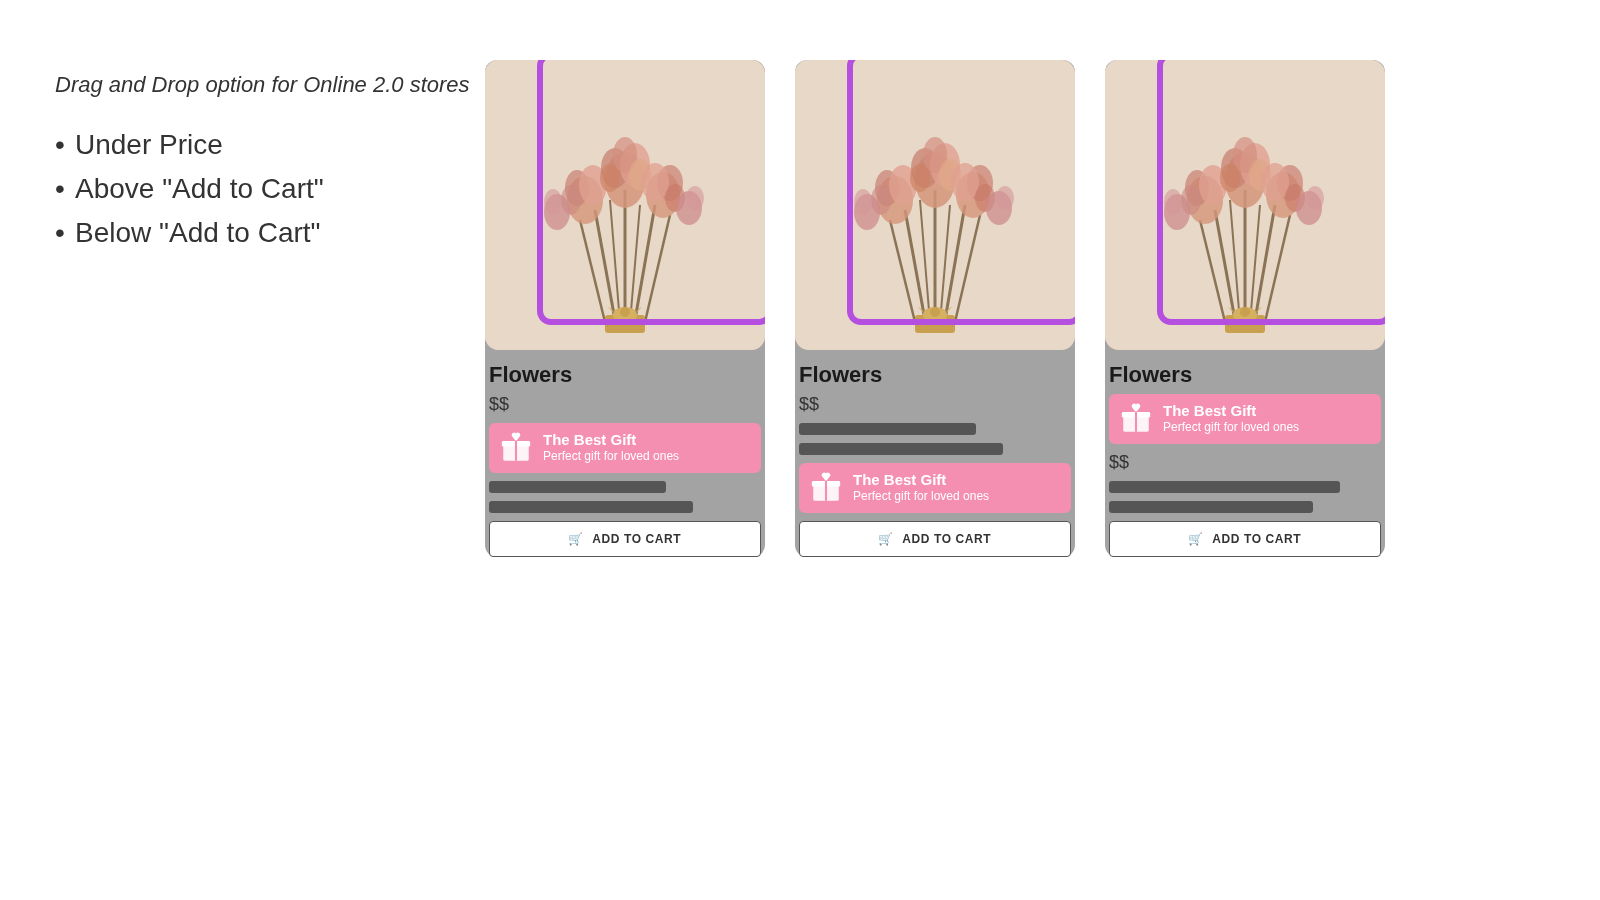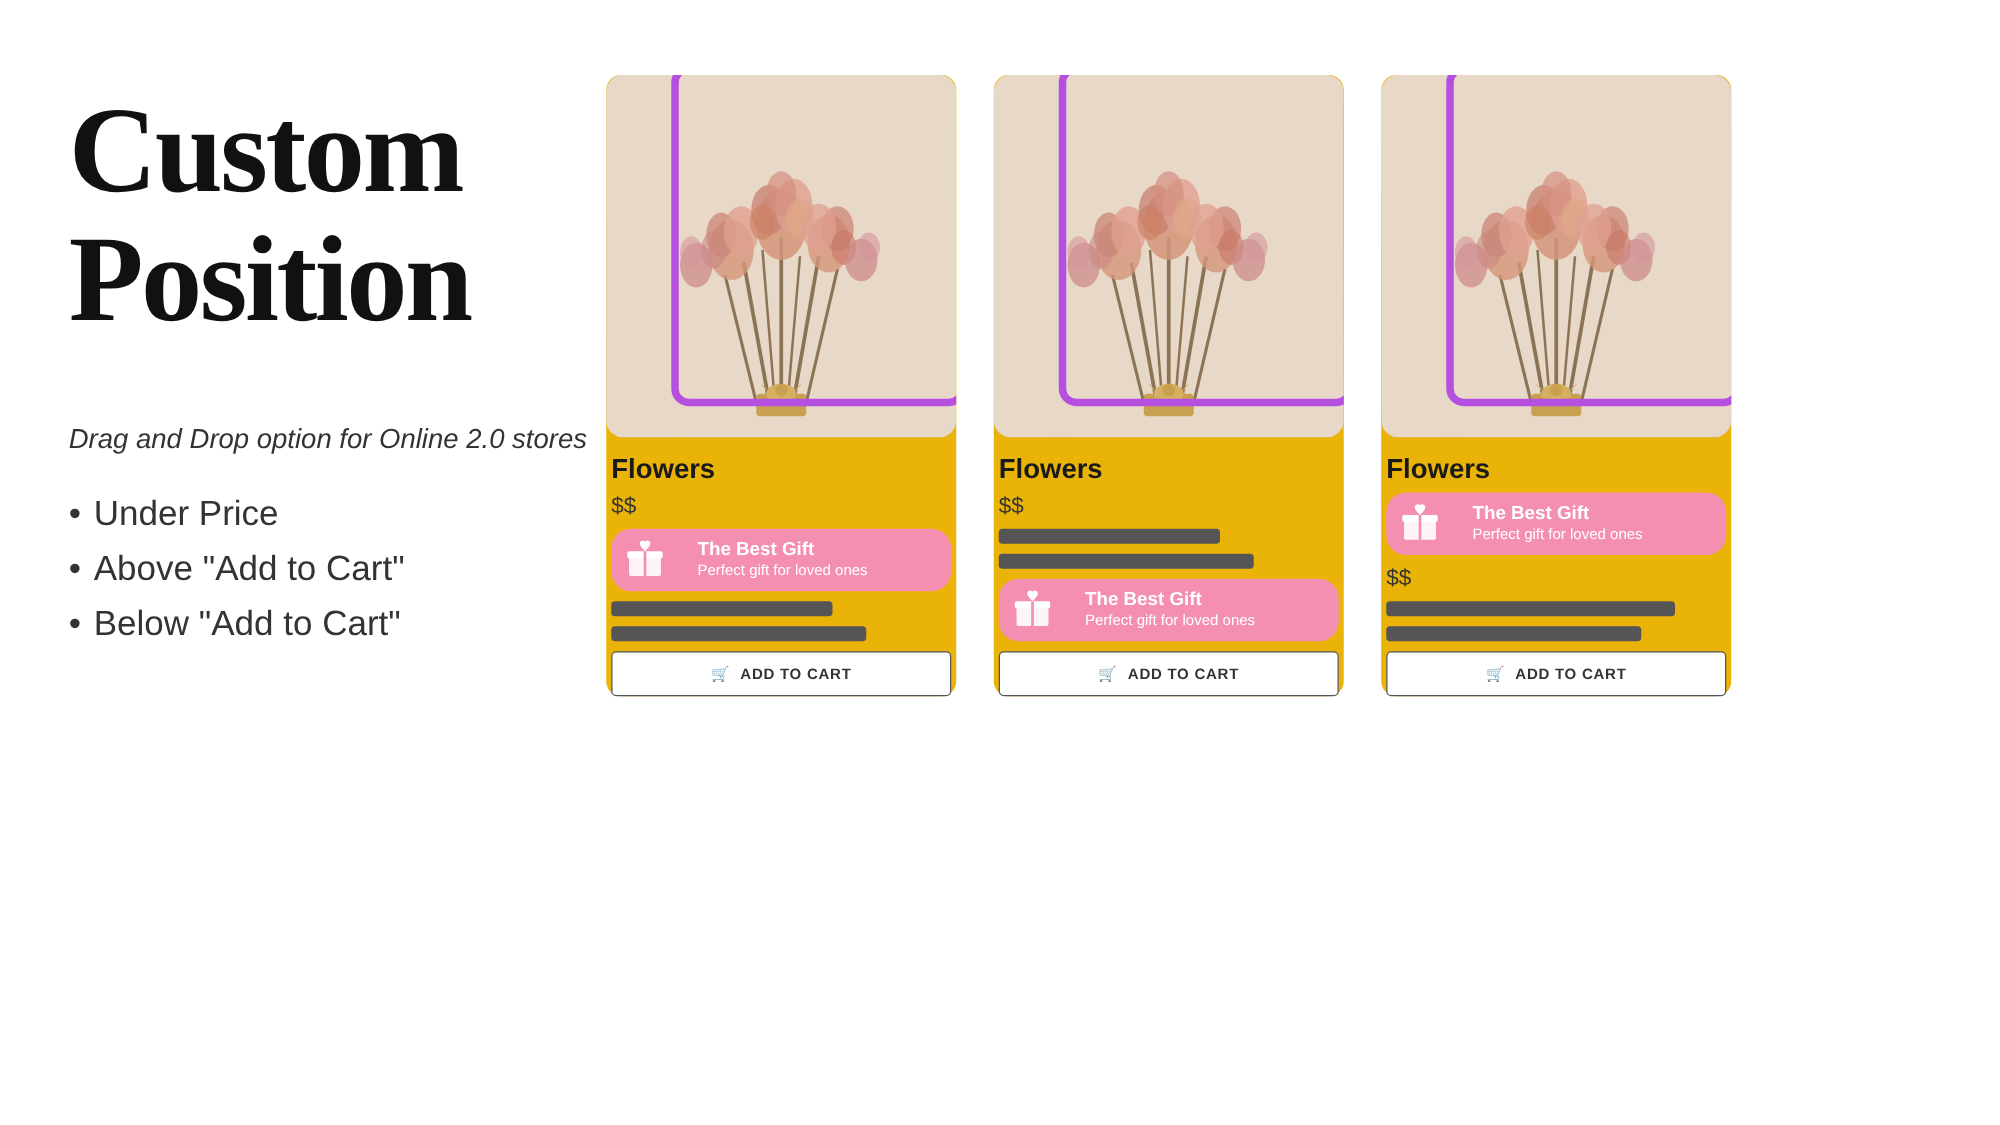--- a/index.html
+++ b/index.html
@@ -62,21 +62,21 @@
       display: flex;
       gap: 30px;
       flex: 1;
       padding-top: 0;
       align-items: flex-start;
     }
 
     .card {
       width: 280px;
       flex-shrink: 0;
-      background: #eab308;
+      background: #a3a3a3;
       border-radius: 12px;
       overflow: visible;
       position: relative;
     }
 
     .card-image-wrapper {
       position: relative;
       width: 100%;
       height: 290px;
       border-radius: 14px;
@@ -118,25 +118,25 @@
 
     .product-price {
       font-size: 18px;
       color: #333;
       margin-bottom: 8px;
     }
 
     
     .gift-banner {
       background: #f48fb1;
-      border-radius: 16px;
+      border-radius: 6px;
       padding: 8px 10px;
       display: flex;
       align-items: center;
-      gap: 25px;
+      gap: 10px;
       margin-bottom: 8px;
     }
 
     .gift-icon {
       width: 34px;
       height: 34px;
       flex-shrink: 0;
       color: white;
     }
 
@@ -187,21 +187,20 @@
       font-size: 12px;
       font-weight: 600;
       letter-spacing: 0.05em;
       color: #333;
     }
   </style>
 </head>
 <body>
 
 <div class="left-panel">
-  <h1 class="main-title">Custom Position</h1>
   <p class="subtitle">Drag and Drop option for Online 2.0 stores</p>
   <ul class="feature-list">
     <li>Under Price</li>
     <li>Above "Add to Cart"</li>
     <li>Below "Add to Cart"</li>
   </ul>
 </div>
 
 <div class="cards-area">
 

